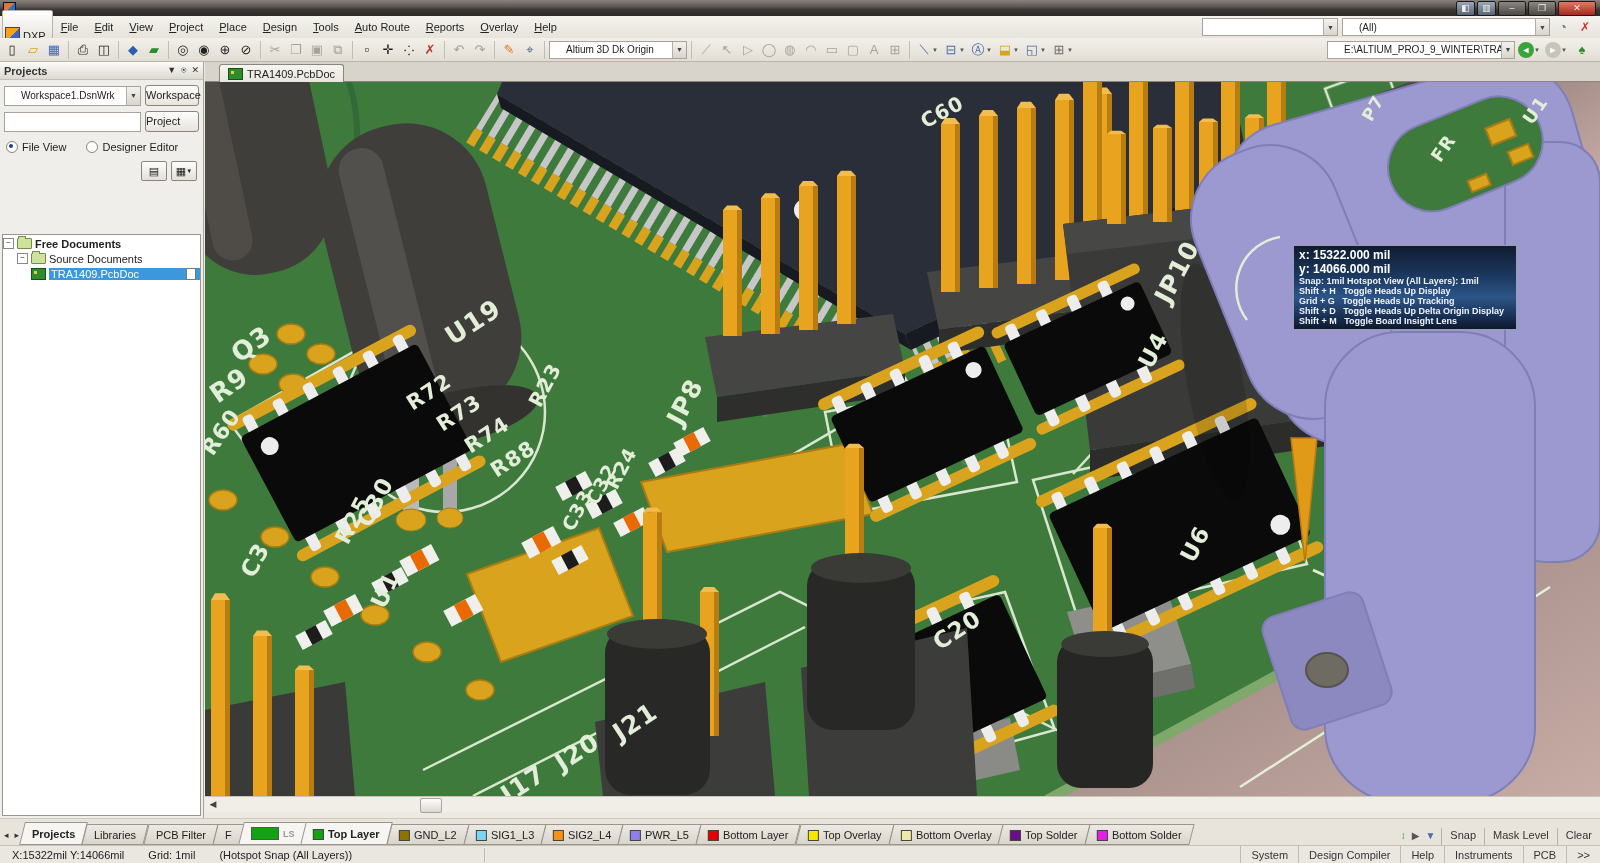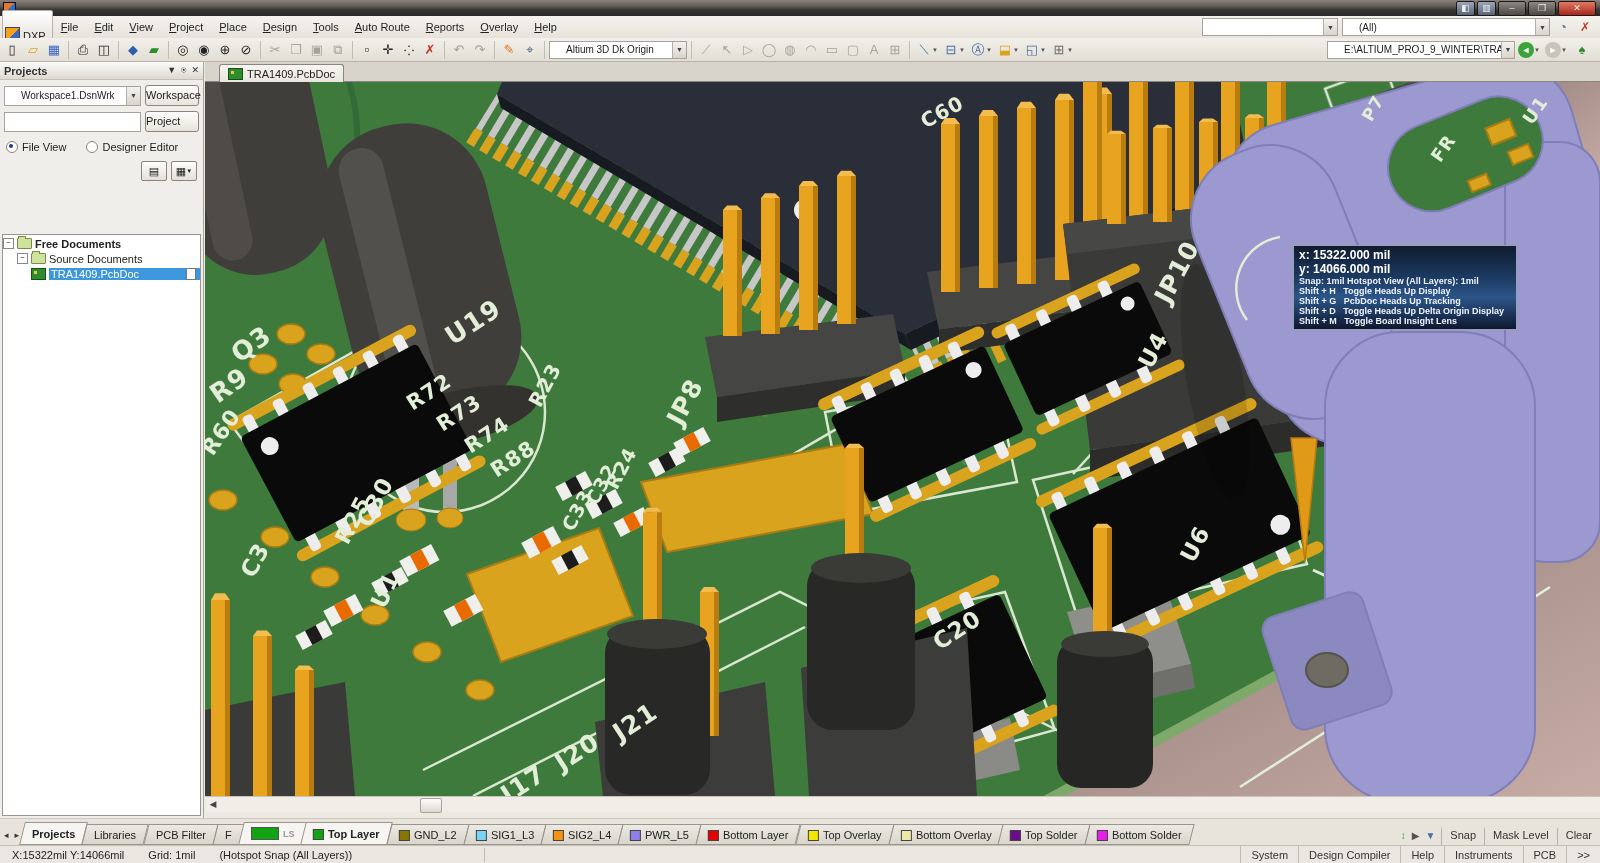--- a/index.html
+++ b/index.html
@@ -615,21 +615,21 @@
         <span class="silk" style="left: 1238px; top: 66px; font-size: 18px; transform: translate(-50%, -50%) rotate(-55deg);">FR</span>
         <span class="silk" style="left: 1168px; top: 26px; font-size: 17px; transform: translate(-50%, -50%) rotate(-60deg);">P7</span>
         <span class="silk" style="left: 1330px; top: 28px; font-size: 18px; transform: translate(-50%, -50%) rotate(-55deg);">U1</span>
       </div>
 
     <div id="hud">
       <div class="hudxy">x: 15322.000 mil</div>
       <div class="hudxy">y: 14066.000 mil</div>
       <div class="hudsmall">Snap: 1mil Hotspot View (All Layers): 1mil</div>
       <div class="hudsmall">Shift + H   Toggle Heads Up Display</div>
-      <div class="hudsmall">Shift + G   PcbDoc Heads Up Tracking</div>
+      <div class="hudsmall">Grid + G   Toggle Heads Up Tracking</div>
       <div class="hudsmall">Shift + D   Toggle Heads Up Delta Origin Display</div>
       <div class="hudsmall">Shift + M   Toggle Board Insight Lens</div>
     </div>
   </div>
 
   <div id="hscroll">
     <span class="larr">◀</span>
     <span id="hthumb"></span>
   </div>
 

